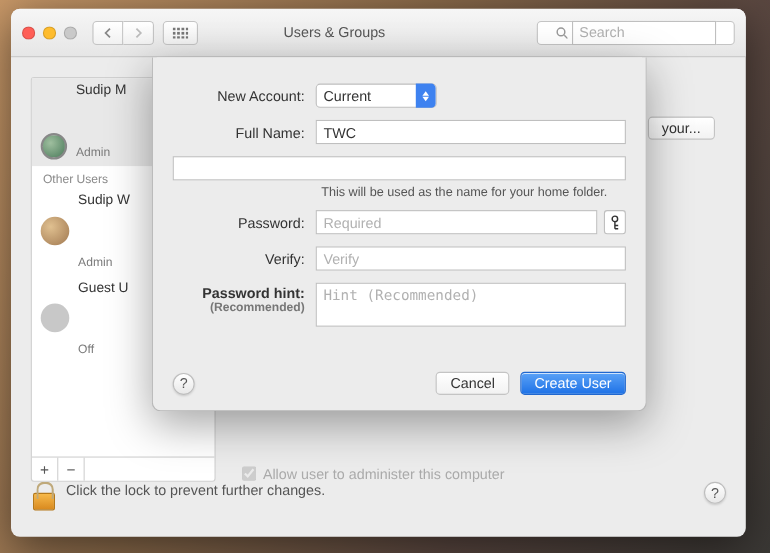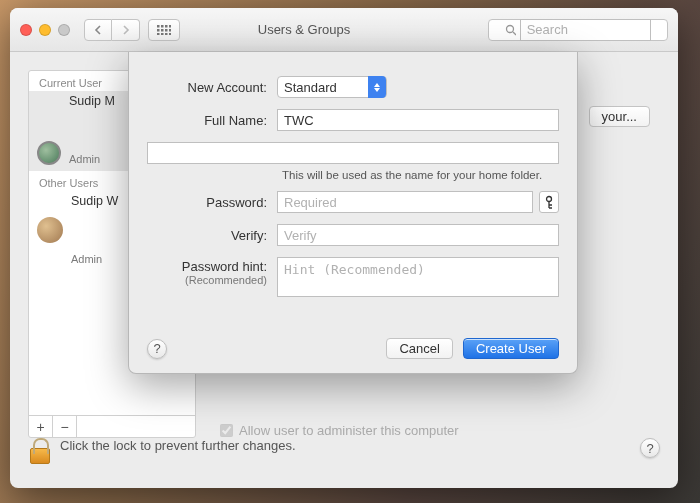--- a/index.html
+++ b/index.html
@@ -87,21 +87,21 @@
   .lock::after { content:""; position:absolute; top:0; left:5px; width:12px; height:14px;
      border:2px solid #bfa97a; border-bottom:none; border-radius: 7px 7px 0 0;}
   .helpbtn {
     width: 20px; height: 20px; border-radius: 50%; border: 1px solid #bdbdbd;
     background: linear-gradient(#fff,#e8e8e8); display:flex; align-items:center; justify-content:center;
     font-size: 13px; color: #555; box-shadow: 0 1px 2px rgba(0,0,0,.15);
   }
 
   
   .sheet {
-    position: absolute; left: 118px; top: 44px; width: 450px; height: 322px;
+    position: absolute; left: 128px; top: 44px; width: 450px; height: 322px;
     background: #ececec; border-radius: 0 0 8px 8px;
     border: 1px solid #b7b7b7; border-top: none;
     box-shadow: 0 12px 40px rgba(0,0,0,.35);
     display: flex; flex-direction: column; padding: 24px 18px 14px 18px;
   }
   .formrow { display: flex; align-items: center; gap: 10px; margin-bottom: 11px; }
   .formrow .lbl { width: 120px; text-align: right; color: #333; font-size: 13px; }
   .formrow .field { flex: 1; display: flex; gap: 6px; align-items: center; }
   input[type=text], input[type=password], textarea, .popup {
     width: 100%; border: 1px solid #bfbfbf; background: #fff; height: 22px;
@@ -174,36 +174,42 @@
       <svg width="12" height="12">
           <circle cx="5" cy="5" r="3.5" stroke="#999" stroke-width="1.3" fill="none"></circle>
           <line x1="8" y1="8" x2="11" y2="11" stroke="#999" stroke-width="1.3"></line>
         </svg>
       <input type="text" placeholder="Search" style="">
     </div>
   </div>
 
   <div class="content">
     <div class="sidebar">
-      <div class="sectlabel">Current User</div>
       <div class="userrow selected">
         <div class="avatar admin"></div>
         <div>
           <div class="uname">Sudip M</div>
           <div class="urole">Admin</div>
         </div>
       </div>
       <div class="sectlabel">Other Users</div>
       <div class="userrow">
         <div class="avatar user"></div>
         <div>
           <div class="uname">Sudip W</div>
           <div class="urole">Admin</div>
         </div>
       </div>
+      <div class="userrow">
+        <div class="avatar guest"></div>
+        <div>
+          <div class="uname">Guest U</div>
+          <div class="urole">Off</div>
+        </div>
+      </div>
       <div class="sidebar-spacer"></div>
       <div class="addremove">
         <div>+</div>
         <div>−</div>
       </div>
     </div>
 
     <div class="main">
       <div class="pwdbtn-row">
         <span class="btn">your...</span>
@@ -221,21 +227,21 @@
     <span>Click the lock to prevent further changes.</span>
     <div style="flex:1"></div>
     <div class="helpbtn">?</div>
   </div>
 
   <div class="sheet">
     <div class="formrow">
       <div class="lbl">New Account:</div>
       <div class="field">
         <div class="popup">
-          <span>Standard</span>
+          <span>Current</span>
           <div class="arrows">
               <span class="up"></span>
               <span class="dn"></span>
             </div>
         </div>
       </div>
     </div>
     <div class="formrow">
       <div class="lbl">Full Name:</div>
       <div class="field">
@@ -262,21 +268,21 @@
         </div>
       </div>
     </div>
     <div class="formrow">
       <div class="lbl">Verify:</div>
       <div class="field">
         <input type="password" placeholder="Verify" style="">
       </div>
     </div>
     <div class="formrow" style="align-items:flex-start;">
-      <div class="lbl" style="padding-top:2px;">
+      <div class="lbl" style="padding-top:2px;font-weight:bold;">
         <span>Password hint:</span><br>
         <span class="recnote">(Recommended)</span>
       </div>
       <div class="field">
         <textarea placeholder="Hint (Recommended)" style=""></textarea>
       </div>
     </div>
     <div class="sheet-buttons">
       <div class="helpbtn">?</div>
       <span class="btn">Cancel</span>

